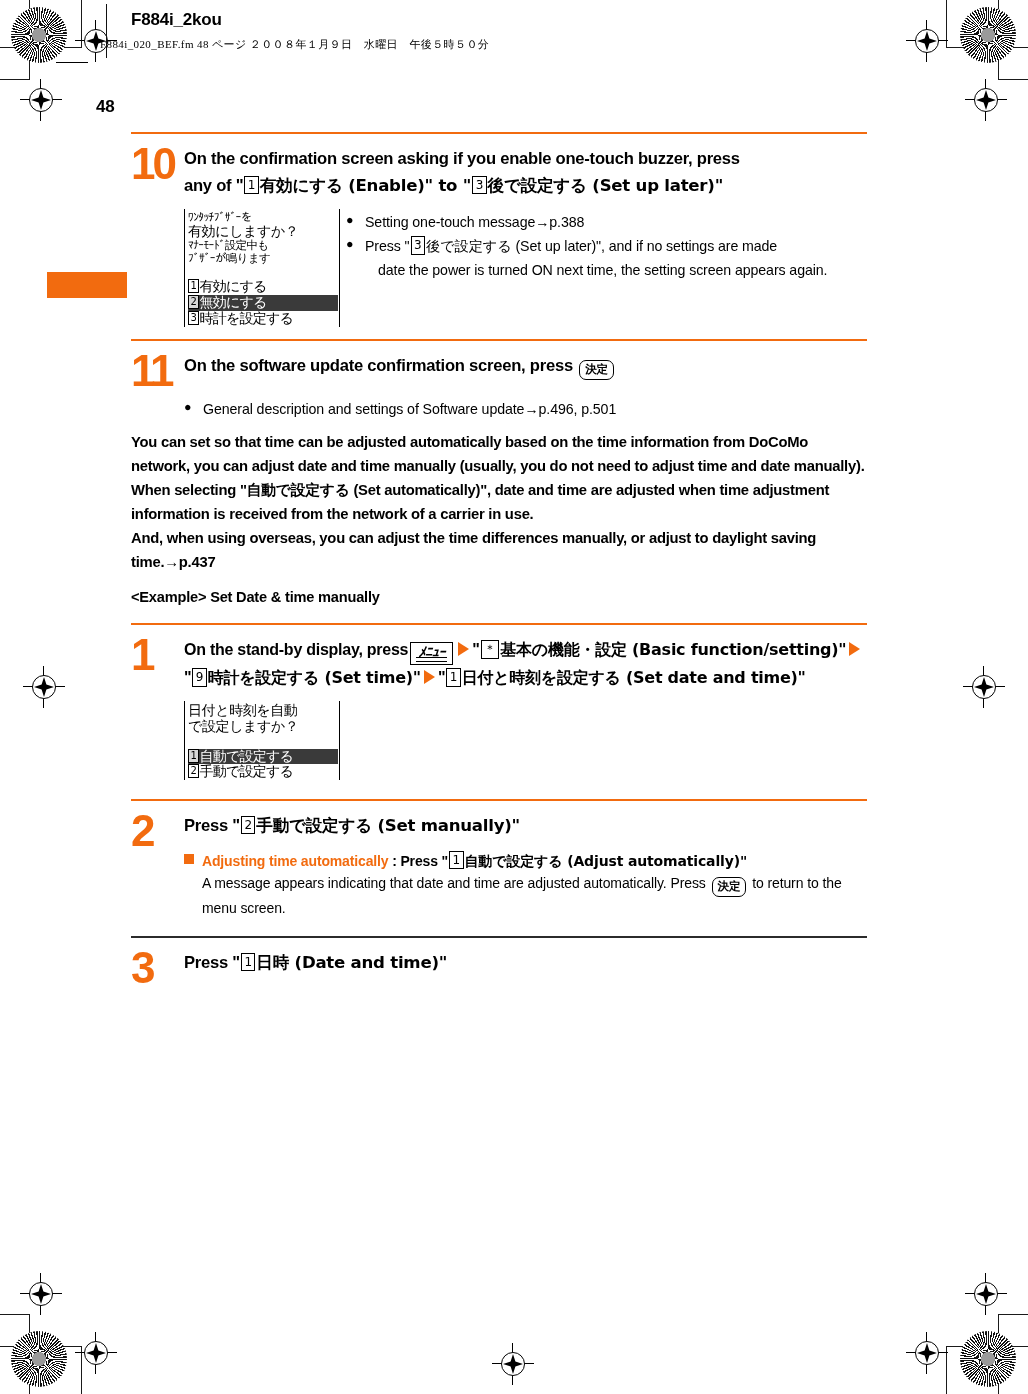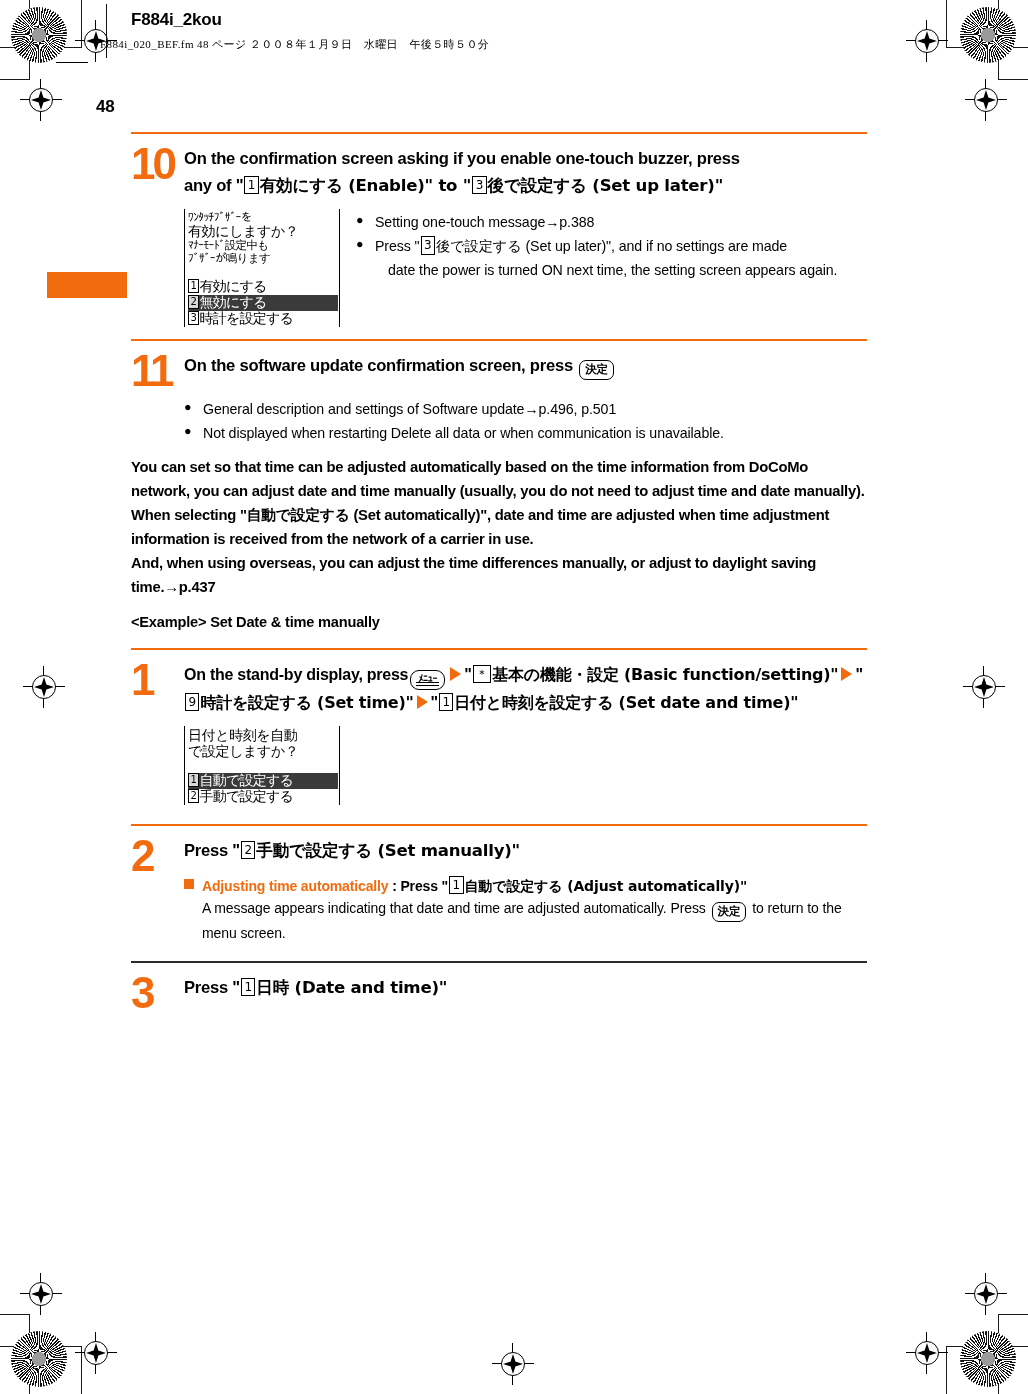--- a/index.html
+++ b/index.html
@@ -98,21 +98,21 @@
     padding:2px 2.5px 2.5px; margin:0 1px; vertical-align:2px;
     min-width:13px; text-align:center;
   }
   
   .keysoft {
     display:inline-block; border:1.4px solid #000; border-radius:7px;
     font-family:"DejaVu Sans",sans-serif; font-size:11.5px; line-height:1;
     padding:3px 5px 3.5px; margin:0 2px; vertical-align:-2px;
     font-weight:bold; background:#fff; white-space:nowrap;
   }
-  .keysoft.menu { border-radius:9px; padding:2.5px 7px 5px; position:relative; font-size:10px; }
+  .keysoft.menu { border-radius:0; padding:2.5px 7px 5px; position:relative; font-size:14px;font-style:italic; }
   .keysoft.menu::after {
     content:""; position:absolute; left:5px; right:5px; bottom:2.5px;
     height:2.6px; border-top:1.2px solid #000; border-bottom:1.2px solid #000;
   }
 
   .arrow-tri {
     display:inline-block; width:0; height:0; vertical-align:-1px;
     border-left:11px solid #f26b0f;
     border-top:7px solid transparent;
     border-bottom:7px solid transparent;
@@ -280,21 +280,21 @@
 
   <div class="hr-orange" style="margin-top:132px;"></div>
 
   <div class="step" style="margin-top:12px;">
     <div class="step-num two-digit">10</div>
     <div class="step-title">
       <span>On the confirmation screen asking if you enable one-touch buzzer, press</span><br>
       <span>any of "</span><span class="keybox">1</span><span class="jp">有効にする (Enable)" to "</span><span class="keybox">3</span><span class="jp">後で設定する (Set up later)"</span>
     </div>
 
-    <div style="display:flex;gap:16px;margin-top:9px;">
+    <div style="display:flex;gap:6px;margin-top:9px;">
       <div class="screen">
         <div class="row narrow">ﾜﾝﾀｯﾁﾌﾞｻﾞｰを</div>
         <div class="row">有効にしますか？</div>
         <div class="row narrow">ﾏﾅｰﾓｰﾄﾞ設定中も</div>
         <div class="row narrow">ﾌﾞｻﾞｰが鳴ります</div>
         <div class="gap"></div>
         <div class="mrow"><span class="skey">1</span><span>有効にする</span></div>
         <div class="mrow sel"><span class="skey">2</span><span>無効にする</span></div>
         <div class="mrow"><span class="skey">3</span><span>時計を設定する</span></div>
       </div>
@@ -312,21 +312,20 @@
   <div class="hr-orange" style="margin-top:12px;"></div>
 
   <div class="step" style="margin-top:12px;">
     <div class="step-num two-digit">11</div>
     <div class="step-title">
       <span>On the software update confirmation screen, press</span>
       <span class="keysoft jp">決定</span>
     </div>
     <div class="bullets" style="margin-top:18px;">
       <div class="bullet"><span>General description and settings of Software update→p.496, p.501</span></div>
-      <div class="bullet"><span>Not displayed when restarting Delete all data or when communication is unavailable.</span></div>
     </div>
   </div>
 
 
   <div class="para" style="margin-top:10px;">
     <div>You can set so that time can be adjusted automatically based on the time information from DoCoMo network, you can adjust date and time manually (usually, you do not need to adjust time and date manually).</div>
     <div>When selecting "自動で設定する (Set automatically)", date and time are adjusted when time adjustment information is received from the network of a carrier in use.</div>
     <div>And, when using overseas, you can adjust the time differences manually, or adjust to daylight saving time.→p.437</div>
   </div>
   <div class="example">&lt;Example&gt; Set Date &amp; time manually</div>

